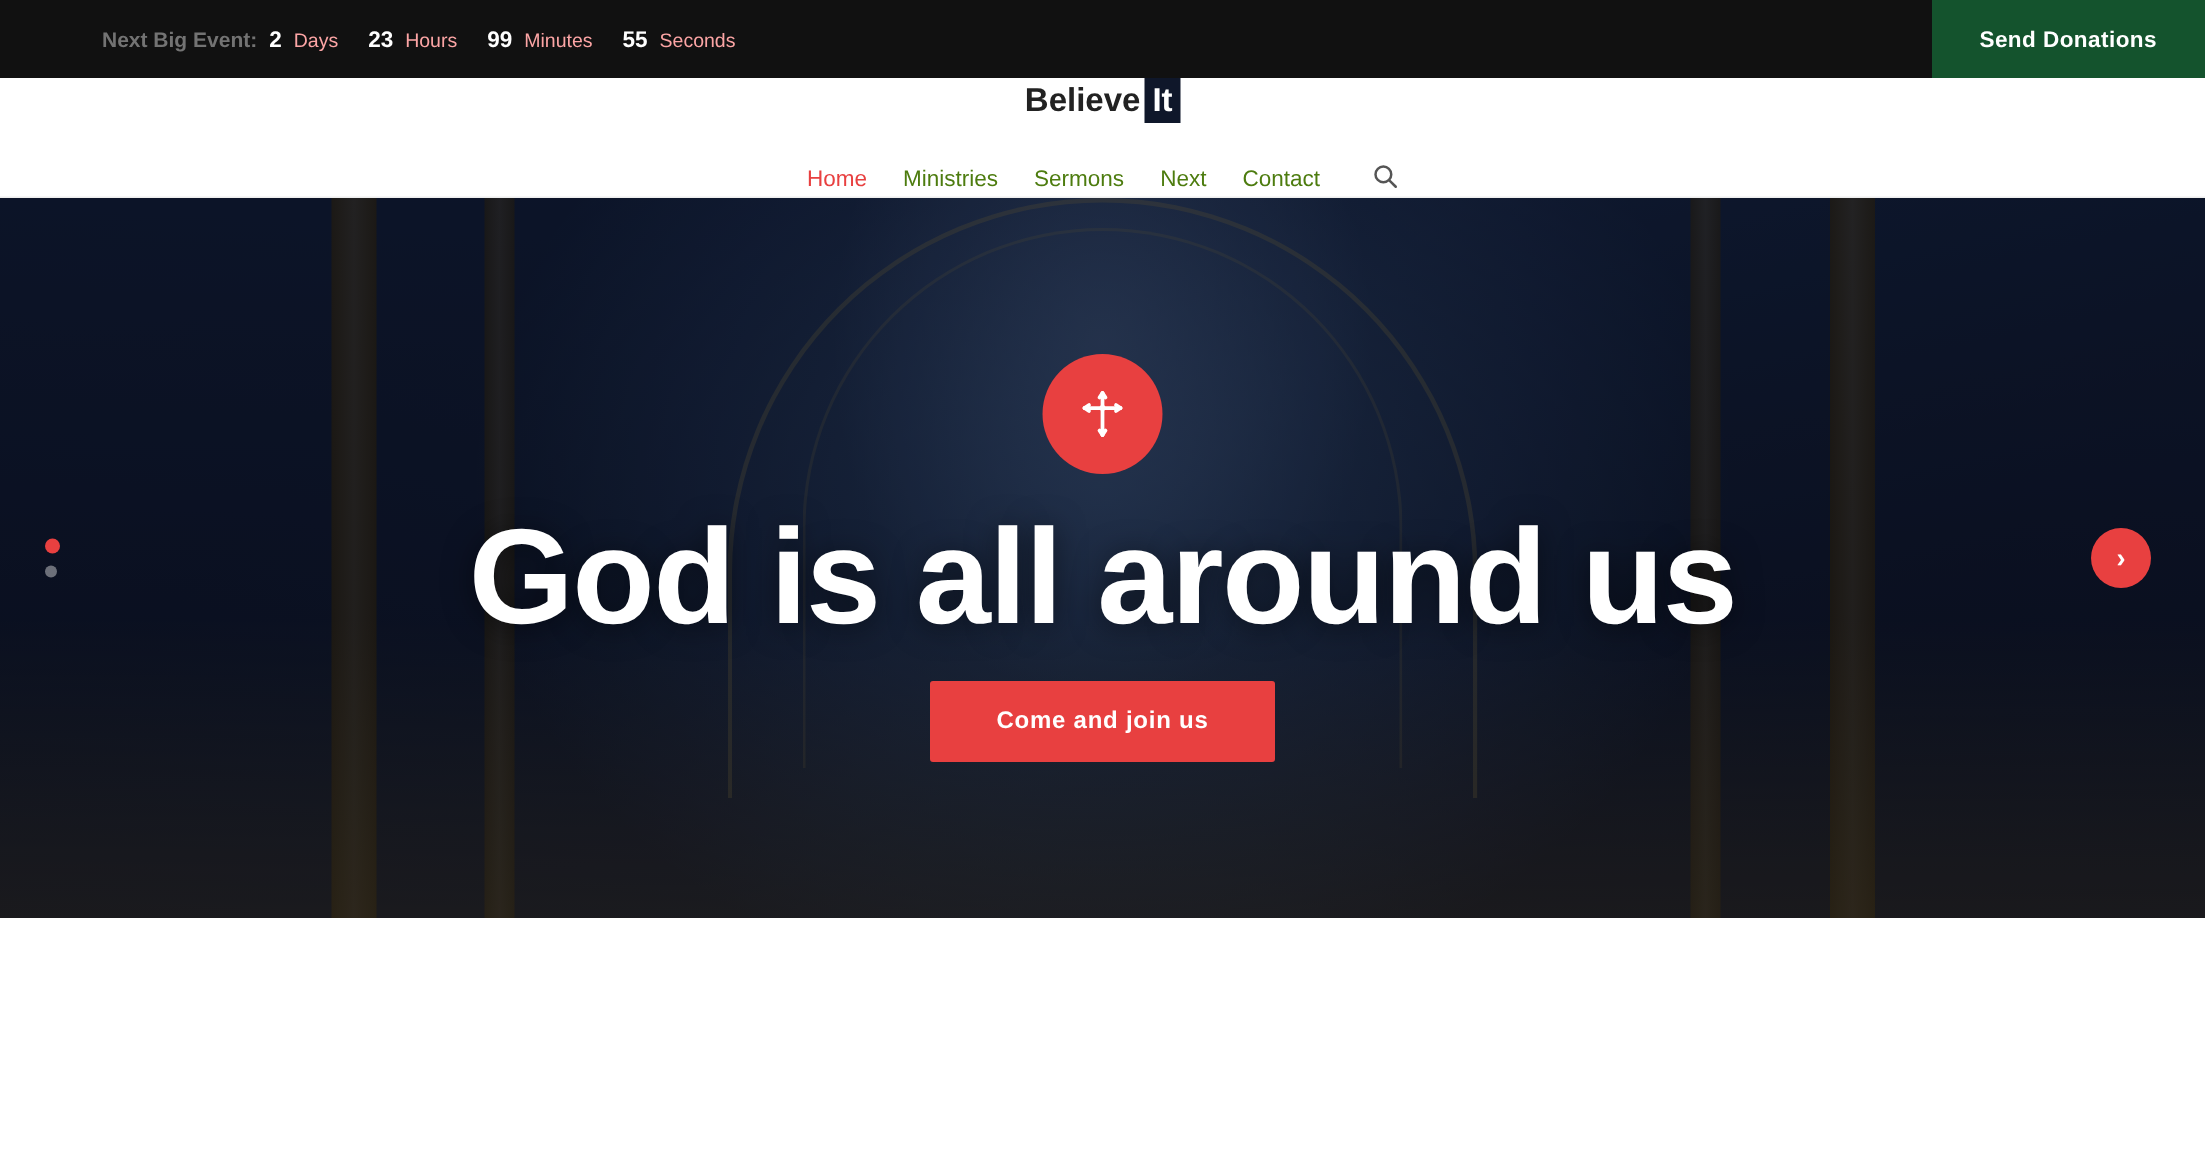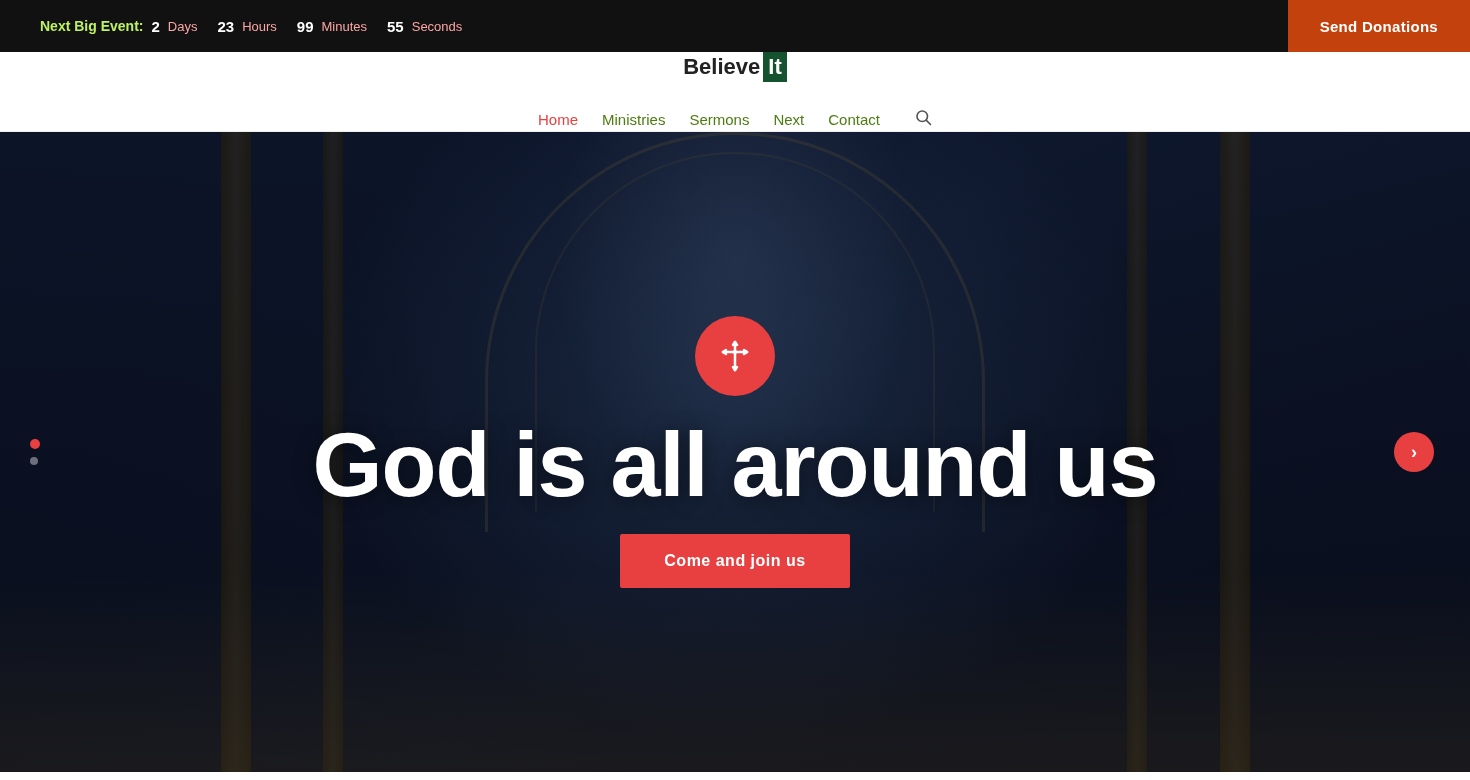--- a/index.html
+++ b/index.html
@@ -15,35 +15,36 @@
       height: 52px;
       padding: 0 0 0 40px;
     }
     .top-bar-left {
       display: flex;
       align-items: center;
       gap: 8px;
       font-size: 14px;
     }
     .top-bar-label {
-      color: #bef264;
+      color: #737373;
       font-weight: 600;
+      margin-left: 28px;
     }
     .top-bar-unit {
       font-weight: 700;
       color: #fff;
       font-size: 15px;
     }
     .top-bar-unit-label {
       color: #fca5a5;
       font-size: 13px;
       margin-right: 12px;
     }
     .donate-btn {
-      background: #c2410c;
+      background: #14532d;
       color: #fff;
       border: none;
       padding: 0 32px;
       height: 52px;
       font-size: 15px;
       font-weight: 600;
       cursor: pointer;
       letter-spacing: 0.3px;
     }
 
@@ -60,21 +61,21 @@
     }
     .logo {
       display: flex;
       align-items: center;
       font-size: 22px;
       font-weight: 700;
       color: #222;
       text-decoration: none;
     }
     .logo-highlight {
-      background: #14532d;
+      background: #0f172a;
       color: #fff;
       padding: 2px 5px;
       margin-left: 3px;
       font-weight: 700;
       font-size: 22px;
     }
     .nav-links {
       display: flex;
       align-items: center;
       gap: 24px;
@@ -95,21 +96,21 @@
       cursor: pointer;
       color: #555;
       font-size: 18px;
       margin-left: 10px;
     }
 
     
     .hero {
       position: relative;
       width: 1470px;
-      height: 640px;
+      height: 480px;
       overflow: hidden;
       display: flex;
       align-items: center;
       justify-content: center;
     }
     .hero-bg {
       position: absolute;
       inset: 0;
       background: 
         linear-gradient(rgba(0,0,0,0.55), rgba(0,0,0,0.55)),

